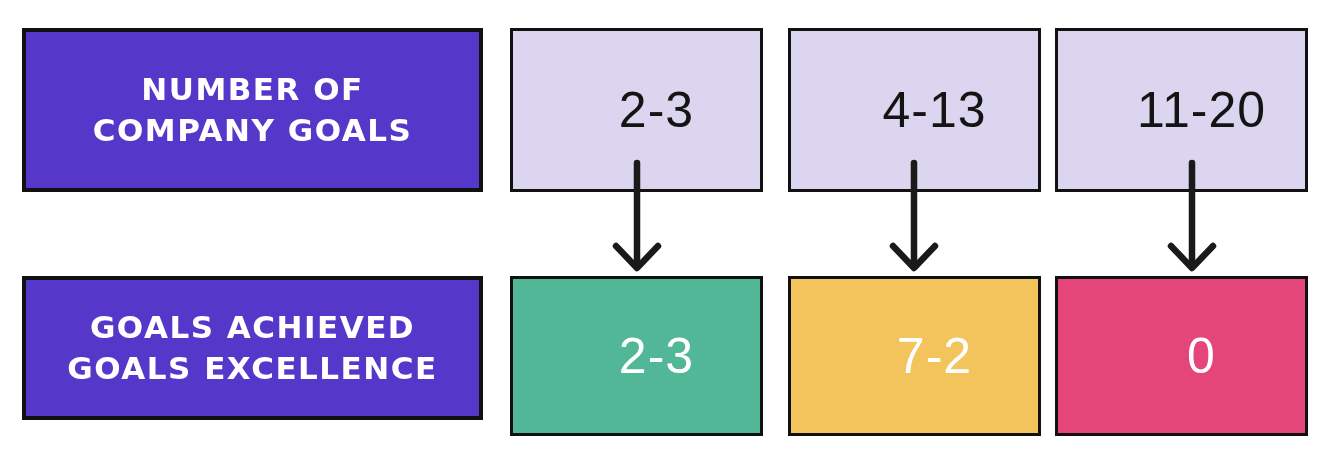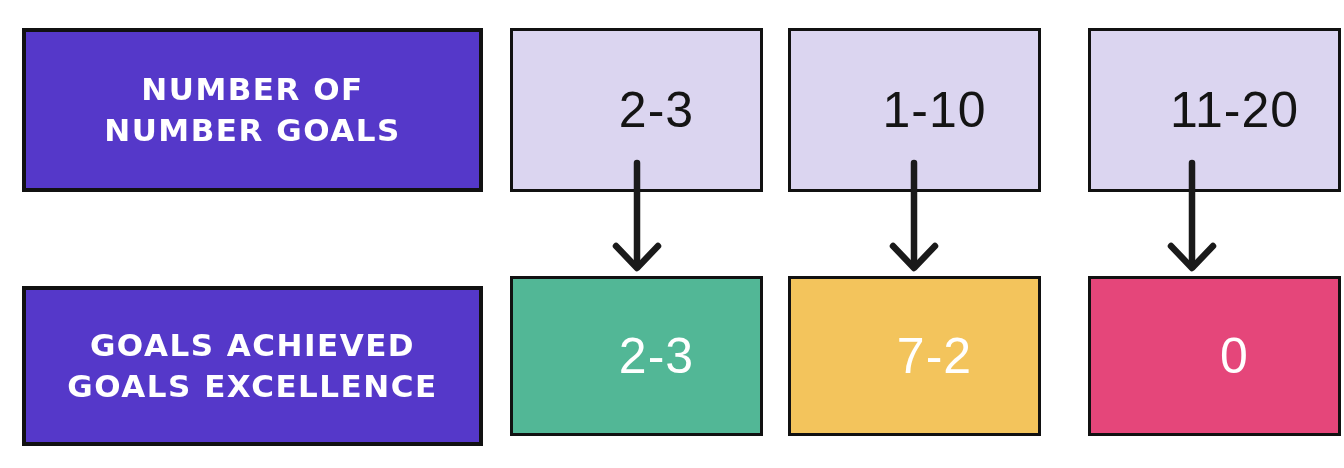--- a/index.html
+++ b/index.html
@@ -24,68 +24,68 @@
     justify-content: center;
     color: #ffffff;
     font-family: "DejaVu Sans", sans-serif;
     font-weight: bold;
     font-size: 31px;
     letter-spacing: 1.5px;
     line-height: 1.32;
     text-align: center;
   }
   .label-box.row1 { top: 28px; height: 164px; }
-  .label-box.row2 { top: 286px; height: 160px; }
+  .label-box.row2 { top: 276px; height: 144px; }
   .cell {
     position: absolute;
     width: 253px;
     border: 3px solid #111111;
     box-sizing: border-box;
     display: flex;
     align-items: center;
     justify-content: center;
     font-family: "Liberation Sans", sans-serif;
     font-size: 50px;
     font-weight: 400;
     letter-spacing: 1px;
     padding-left: 40px;
   }
   .cell.row1 { top: 28px; height: 164px; background: #DBD5F0; color: #141414; }
   .cell.row2 { top: 276px; height: 160px; color: #ffffff; }
   .cell.col1 { left: 510px; }
   .cell.col2 { left: 788px; }
-  .cell.col3 { left: 1088px; }
+  .cell.col3 { left: 1055px; }
   .cell.good   { background: #52B796; }
   .cell.medium { background: #F3C45C; }
   .cell.bad    { background: #E5467A; }
   .arrow {
     position: absolute;
     top: 150px;
     width: 60px;
     height: 126px;
   }
   .arrow.a1 { left: 607px; }
   .arrow.a2 { left: 884px; }
   .arrow.a3 { left: 1162px; }
 </style>
 </head>
 <body>
 
 <div class="canvas">
 
   <div class="label-box row1">
     <span>NUMBER OF</span>
-    <span>NUMBER GOALS</span>
+    <span>COMPANY GOALS</span>
   </div>
 
   <div class="cell row1 col1">
     <span>2-3</span>
   </div>
   <div class="cell row1 col2">
-    <span>1-10</span>
+    <span>4-13</span>
   </div>
   <div class="cell row1 col3">
     <span>11-20</span>
   </div>
 
   <div class="label-box row2">
     <span>GOALS ACHIEVED</span>
     <span>GOALS EXCELLENCE</span>
   </div>
 

